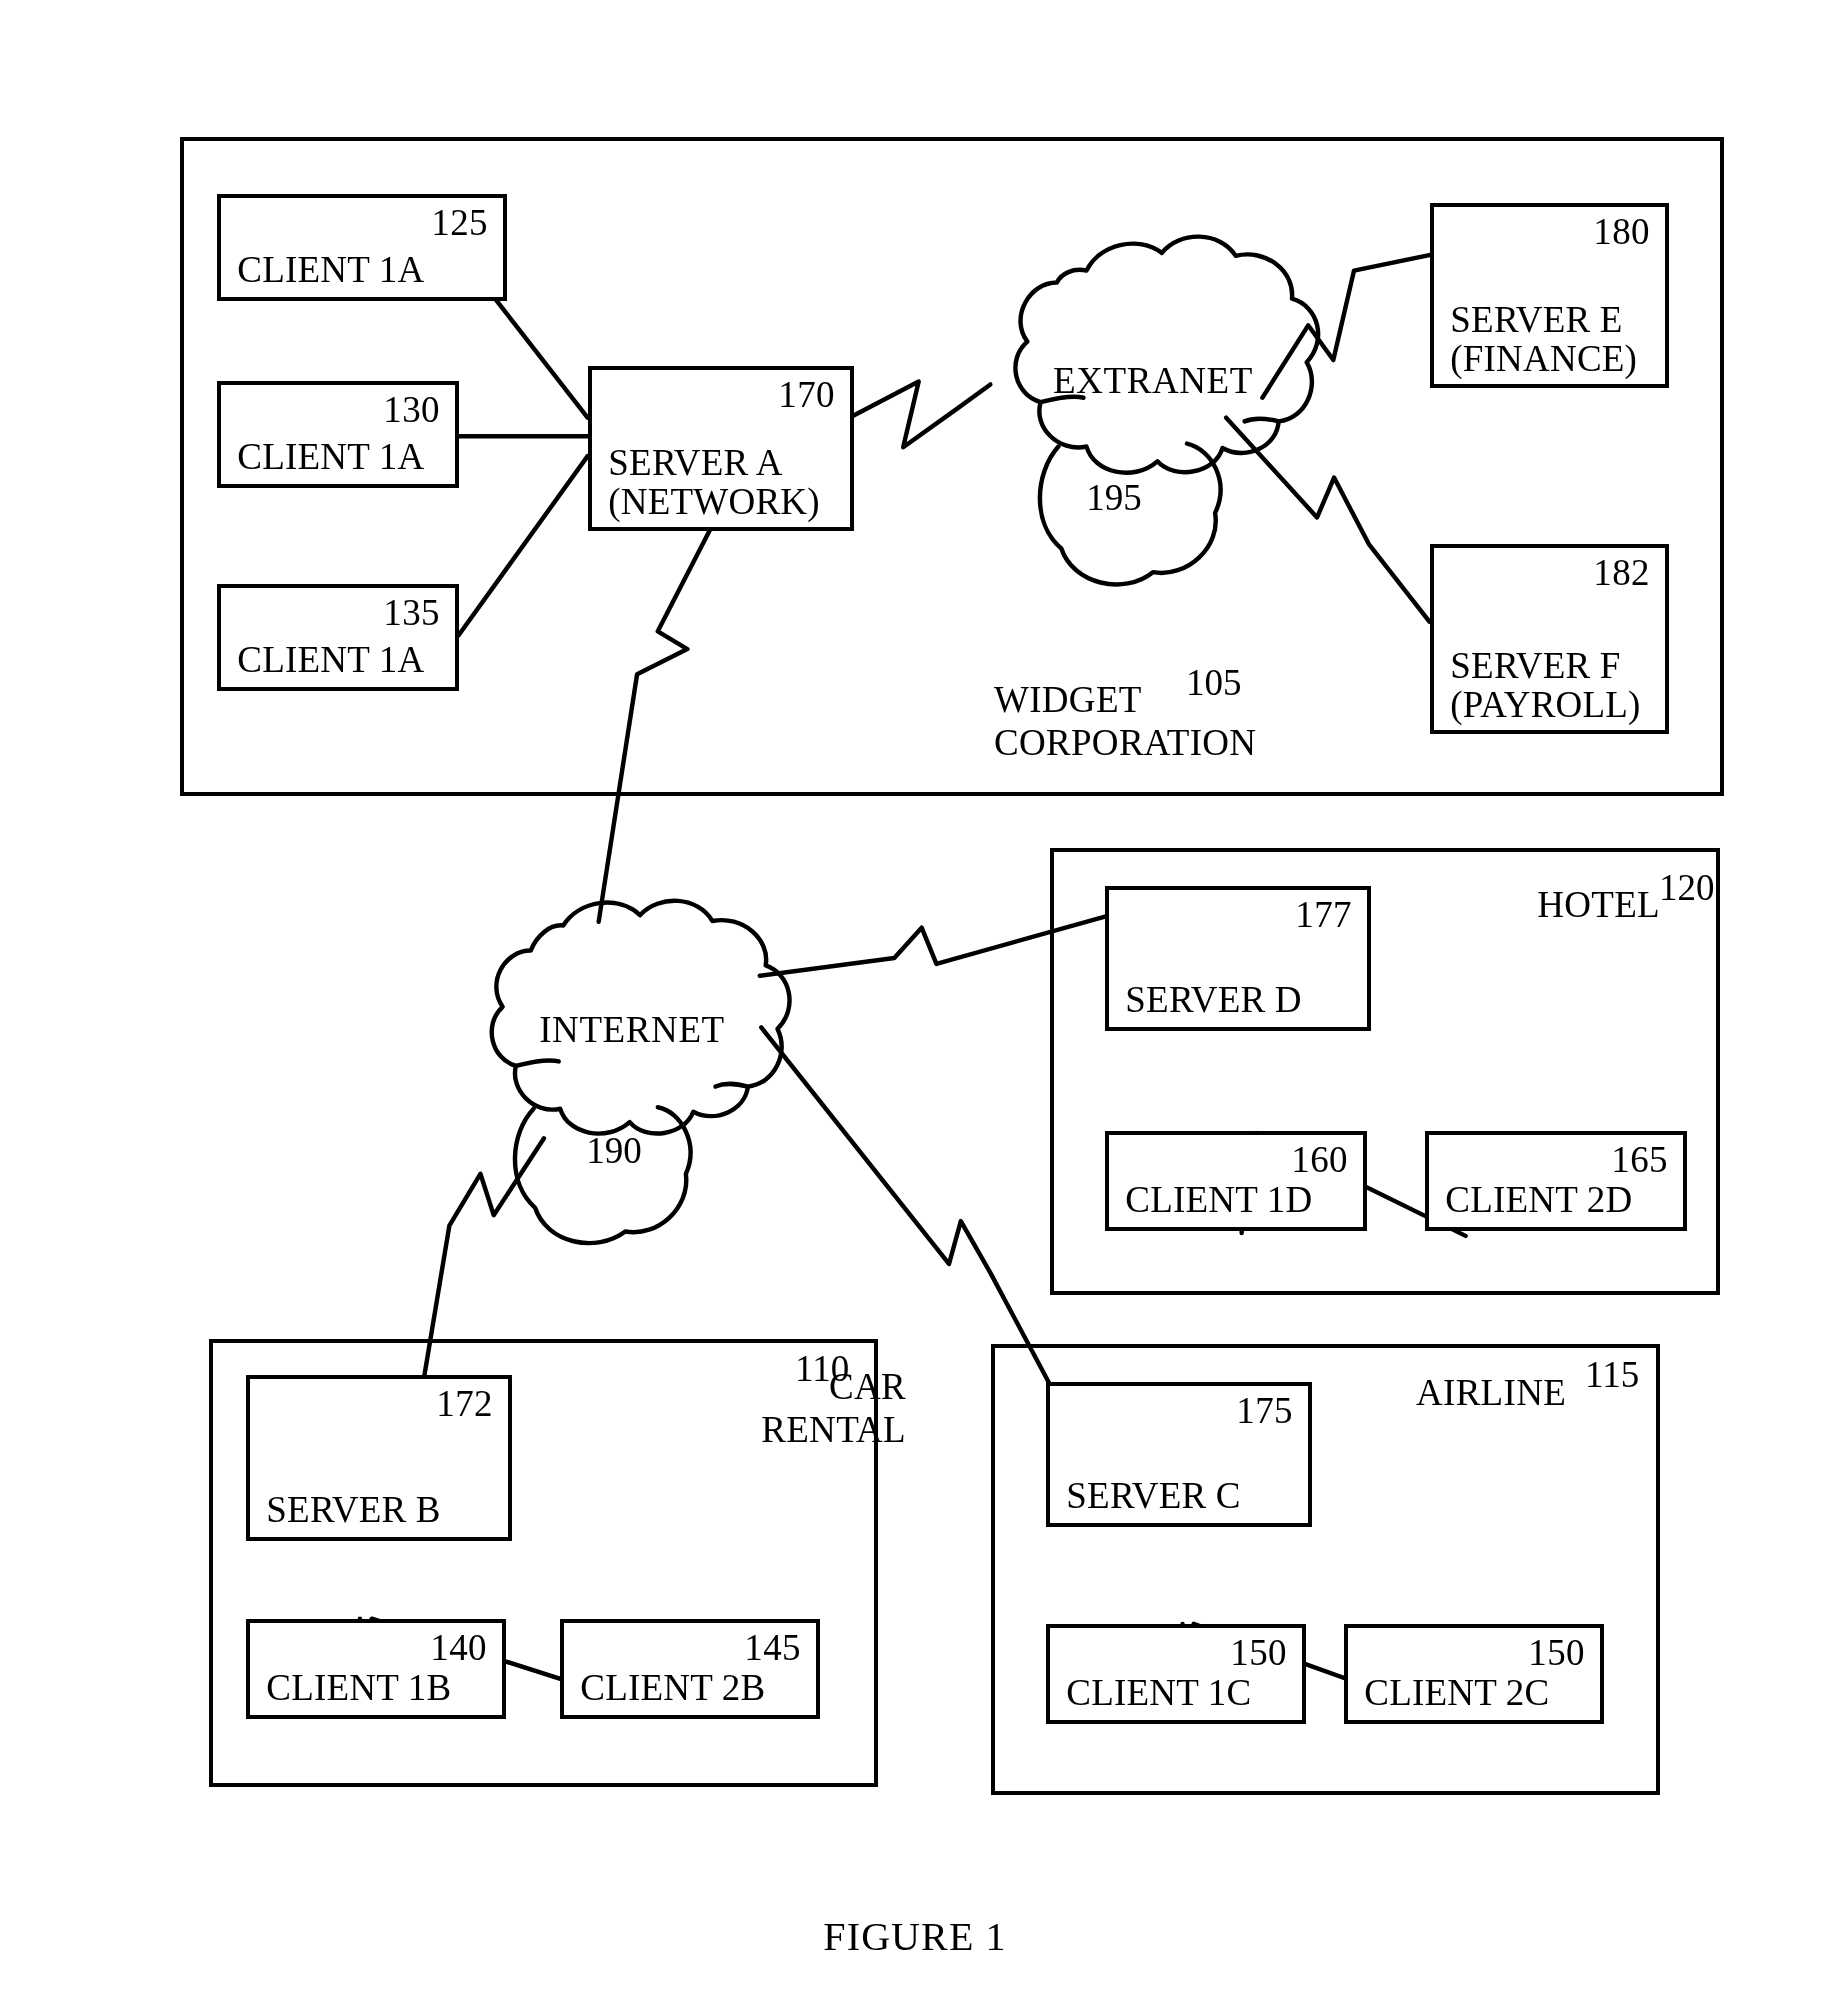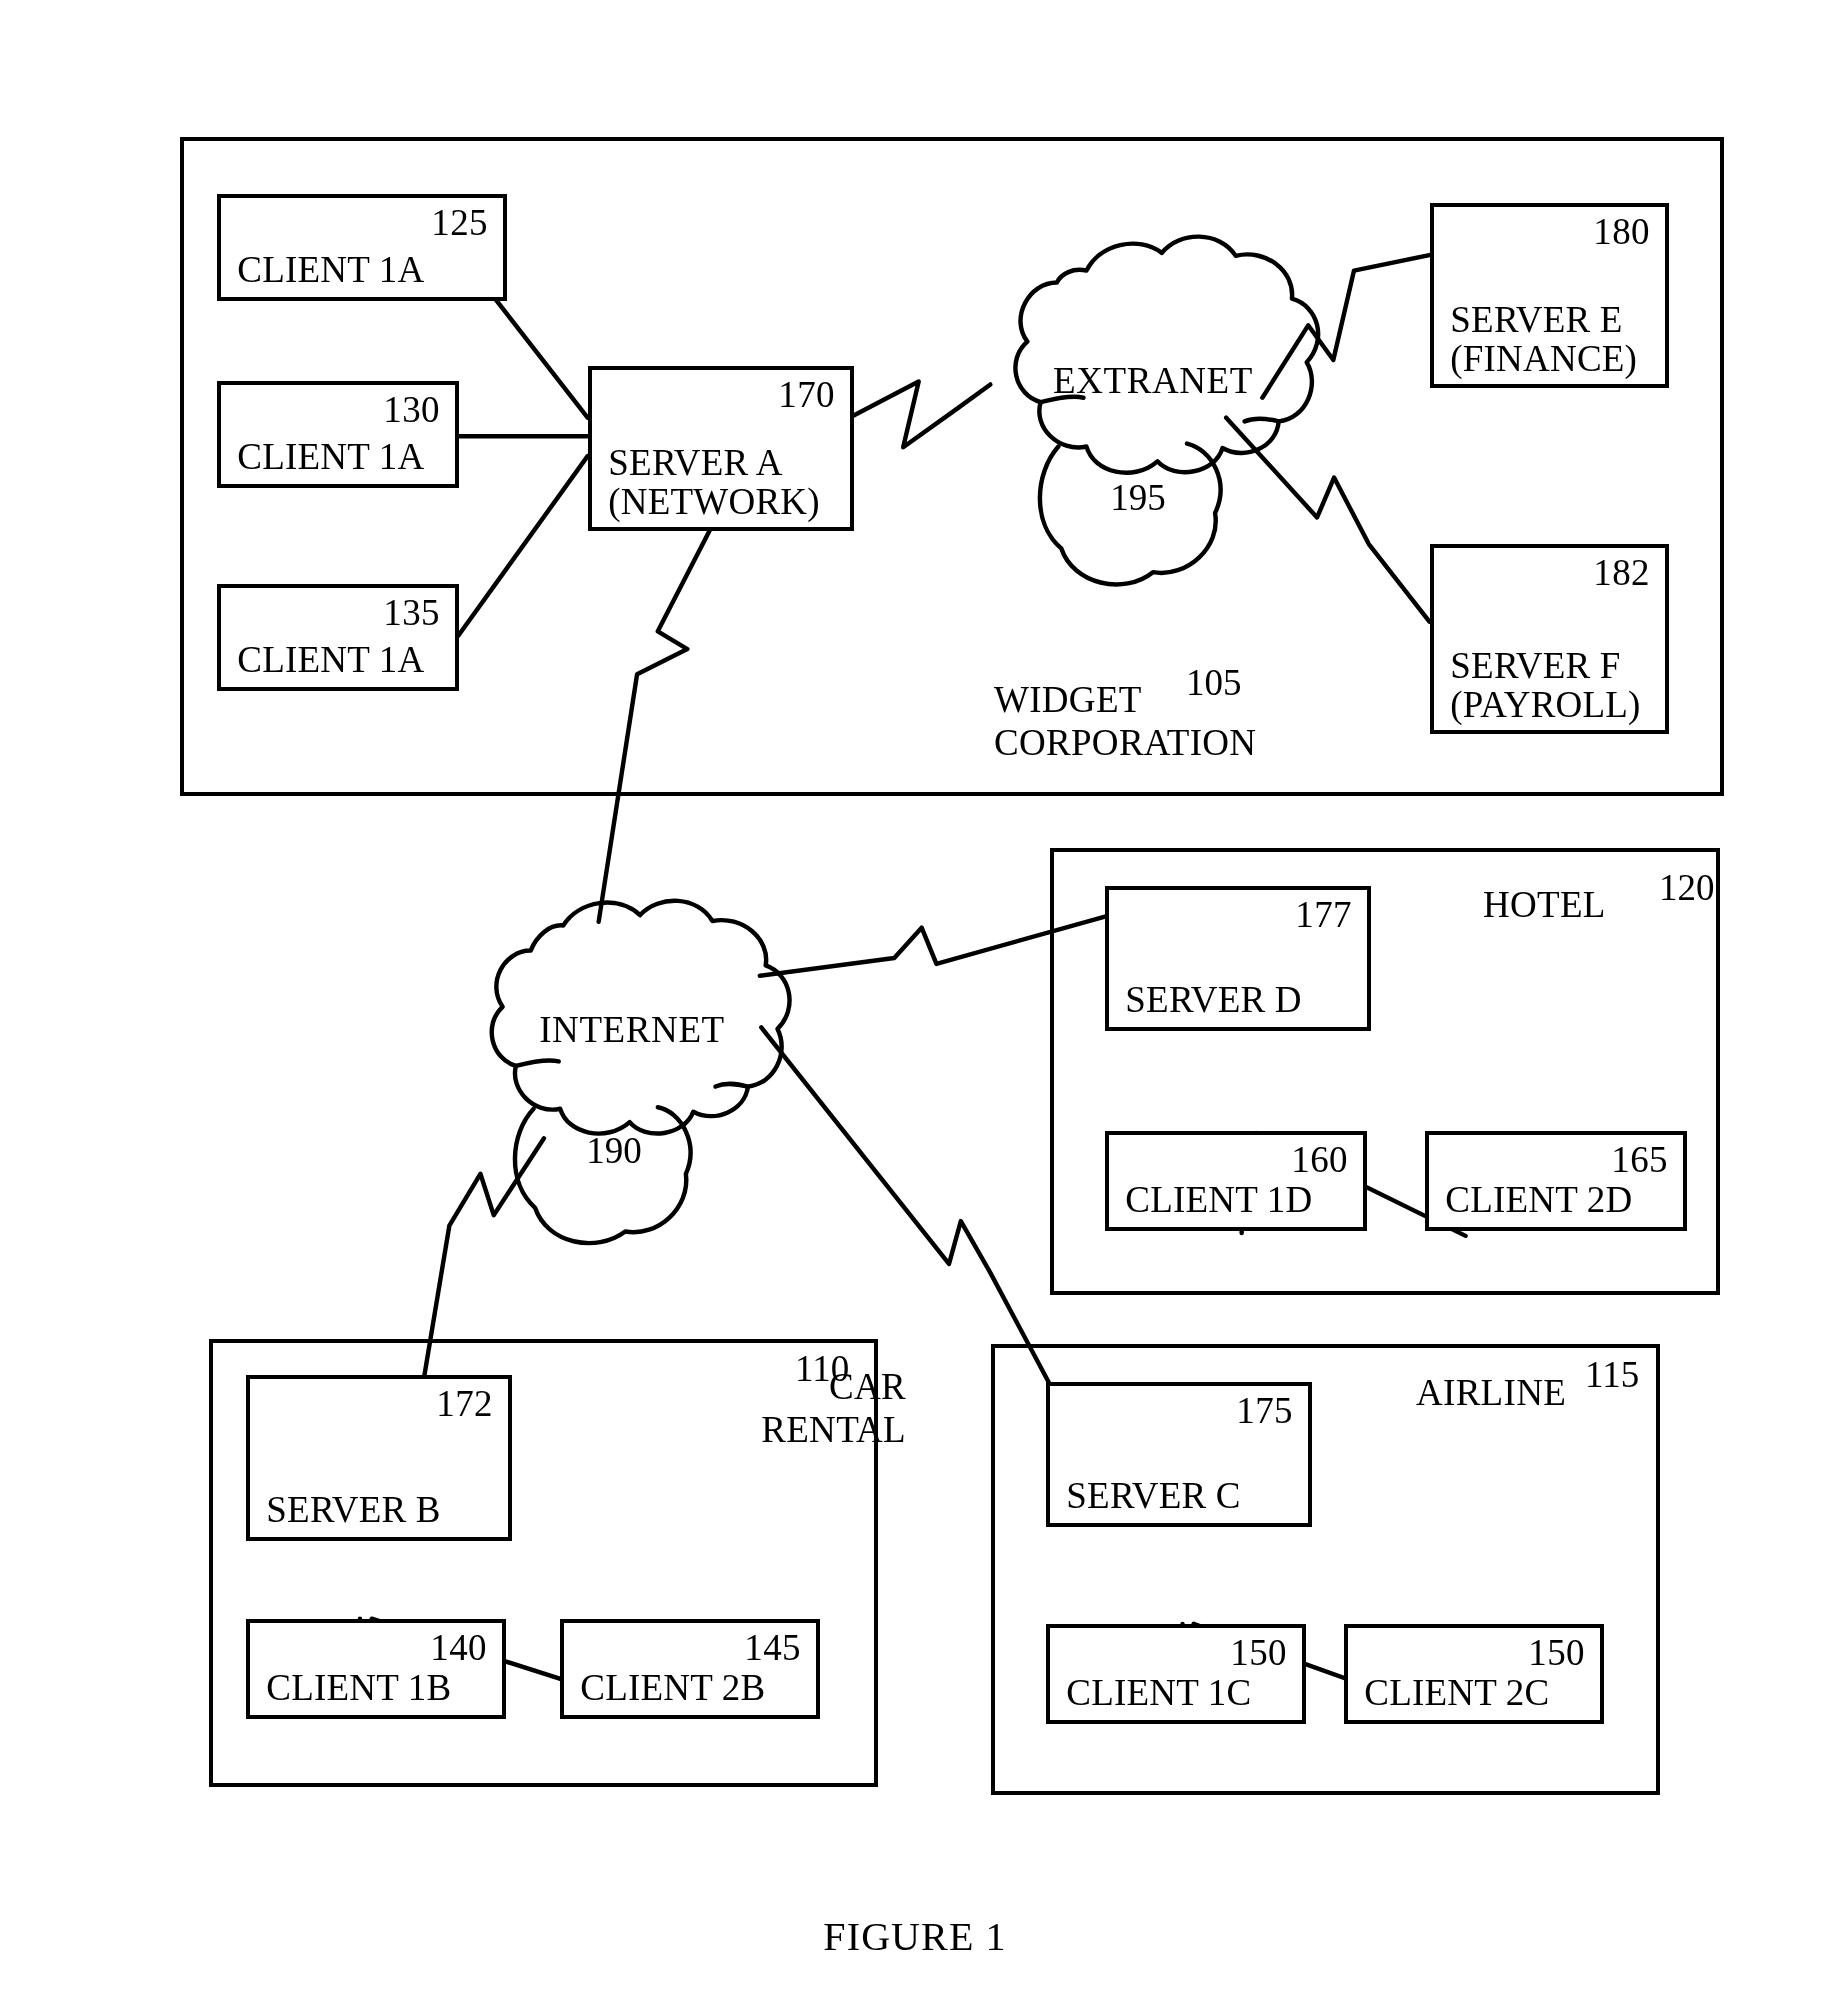--- a/index.html
+++ b/index.html
@@ -217,25 +217,25 @@
 (FINANCE)</span>
   </div>
 
   <div class="node-box" style="left:1430px; top:544px; width:239px; height:190px;">
     <span class="ref-num">182</span>
     <span class="node-label two-line">SERVER F
 (PAYROLL)</span>
   </div>
 
   <div class="cloud-name" style="left:1020px; top:362px; width:266px;">EXTRANET</div>
-  <div class="cloud-ref" style="left:1064px; top:479px; width:148px;">195</div>
+  <div class="cloud-ref" style="left:1040px; top:479px; width:148px;">195</div>
 
   <div class="group-box" style="left:1050px; top:848px; width:670px; height:447px;"></div>
 
-  <div class="group-title" style="left:1483px; top:884px; width:177px;">HOTEL</div>
+  <div class="group-title" style="left:1483px; top:884px; width:177px;text-align:right;">HOTEL</div>
   <div class="group-ref" style="left:1659px; top:869px;">120</div>
 
   <div class="node-box" style="left:1105px; top:886px; width:266px; height:145px;">
     <span class="ref-num">177</span>
     <span class="node-label">SERVER D</span>
   </div>
 
   <div class="node-box" style="left:1105px; top:1131px; width:262px; height:100px;">
     <span class="ref-num">160</span>
     <span class="node-label">CLIENT 1D</span>

